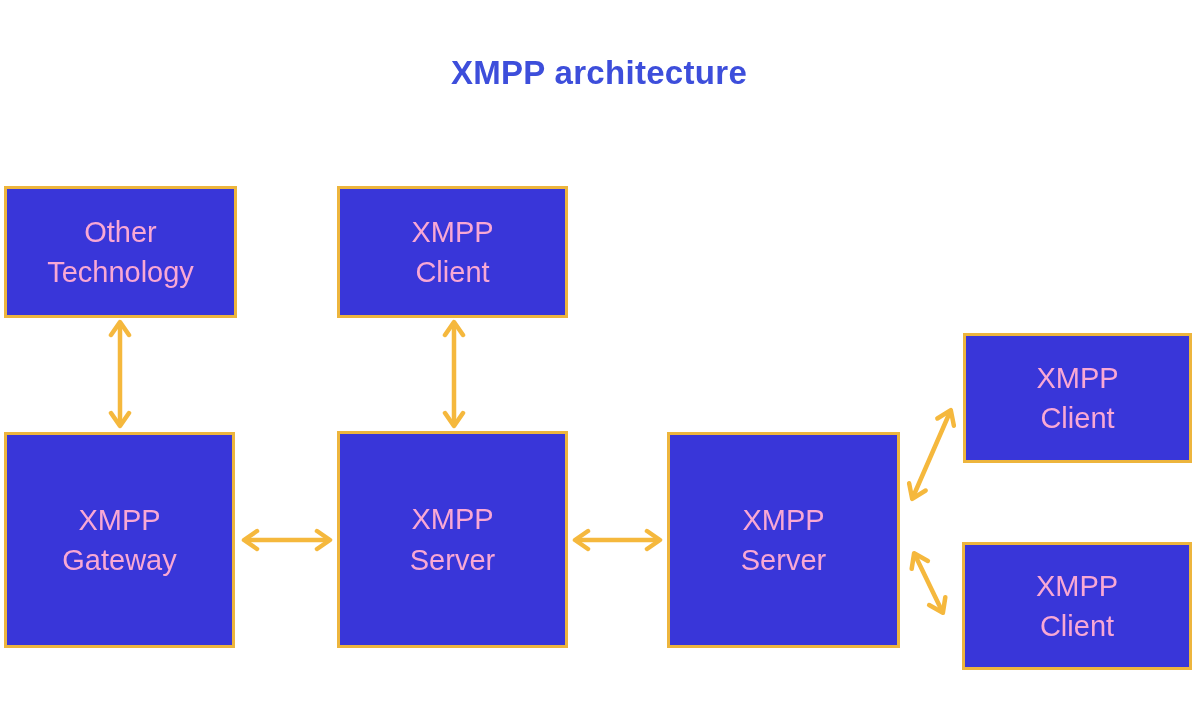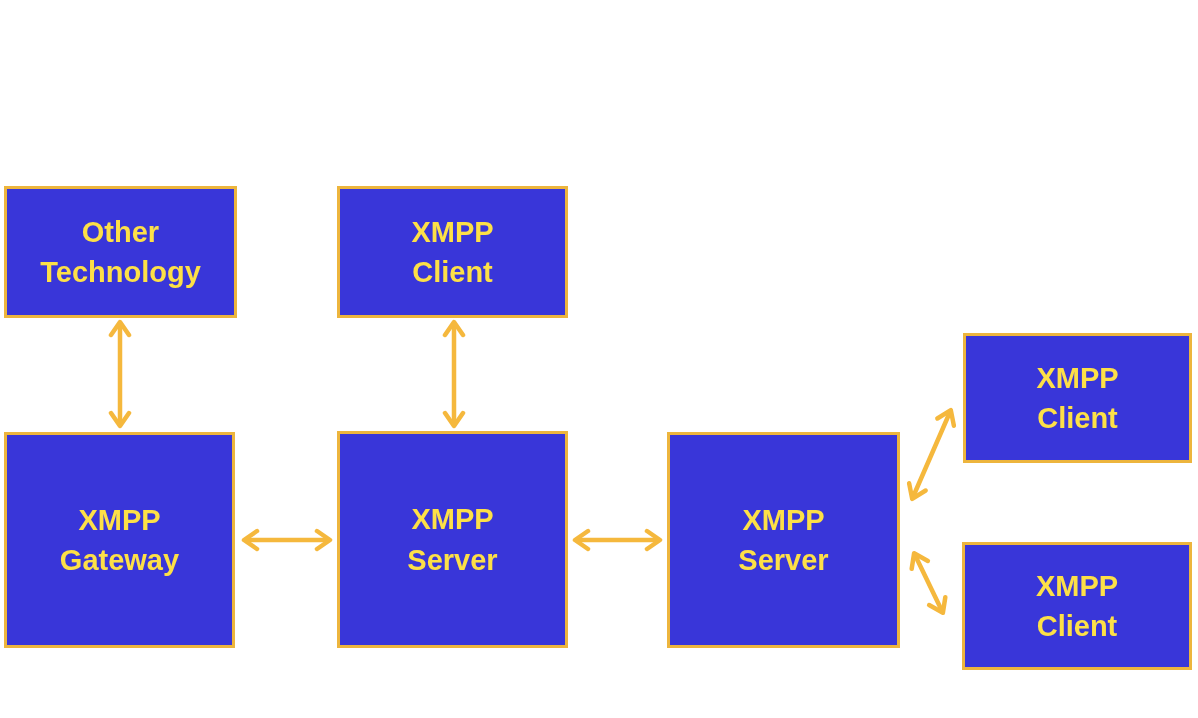--- a/index.html
+++ b/index.html
@@ -24,22 +24,22 @@
     font-size: 33px;
     font-weight: bold;
     color: #3d4edb;
     letter-spacing: 0.3px;
   }
   .node {
     position: absolute;
     box-sizing: border-box;
     background: #3936d9;
     border: 3px solid #edb53d;
-    color: #fde047;
-    font-weight: bold;
+    color: #f9a8d4;
+    font-weight: normal;
     font-size: 29px;
     line-height: 1.38;
     display: flex;
     align-items: center;
     justify-content: center;
     text-align: center;
     white-space: pre-line;
   }
   #node-other-technology      { left: 4px;   top: 186px; width: 233px; height: 132px; }
   #node-xmpp-client-top       { left: 337px; top: 186px; width: 231px; height: 132px; }
@@ -55,20 +55,21 @@
     width: 1198px;
     height: 718px;
     pointer-events: none;
   }
 </style>
 </head>
 <body>
 
 <div class="canvas">
 
+  <div class="diagram-title">XMPP architecture</div>
 
   <div class="node" id="node-other-technology">Other
 Technology</div>
 
   <div class="node" id="node-xmpp-client-top">XMPP
 Client</div>
 
   <div class="node" id="node-xmpp-gateway">XMPP
 Gateway</div>
 

